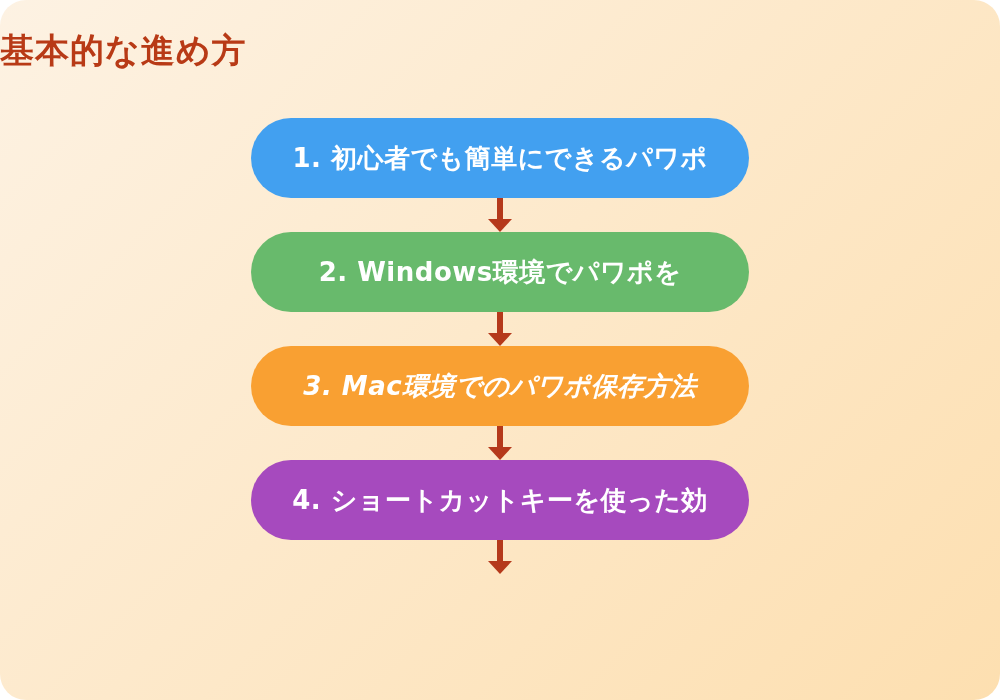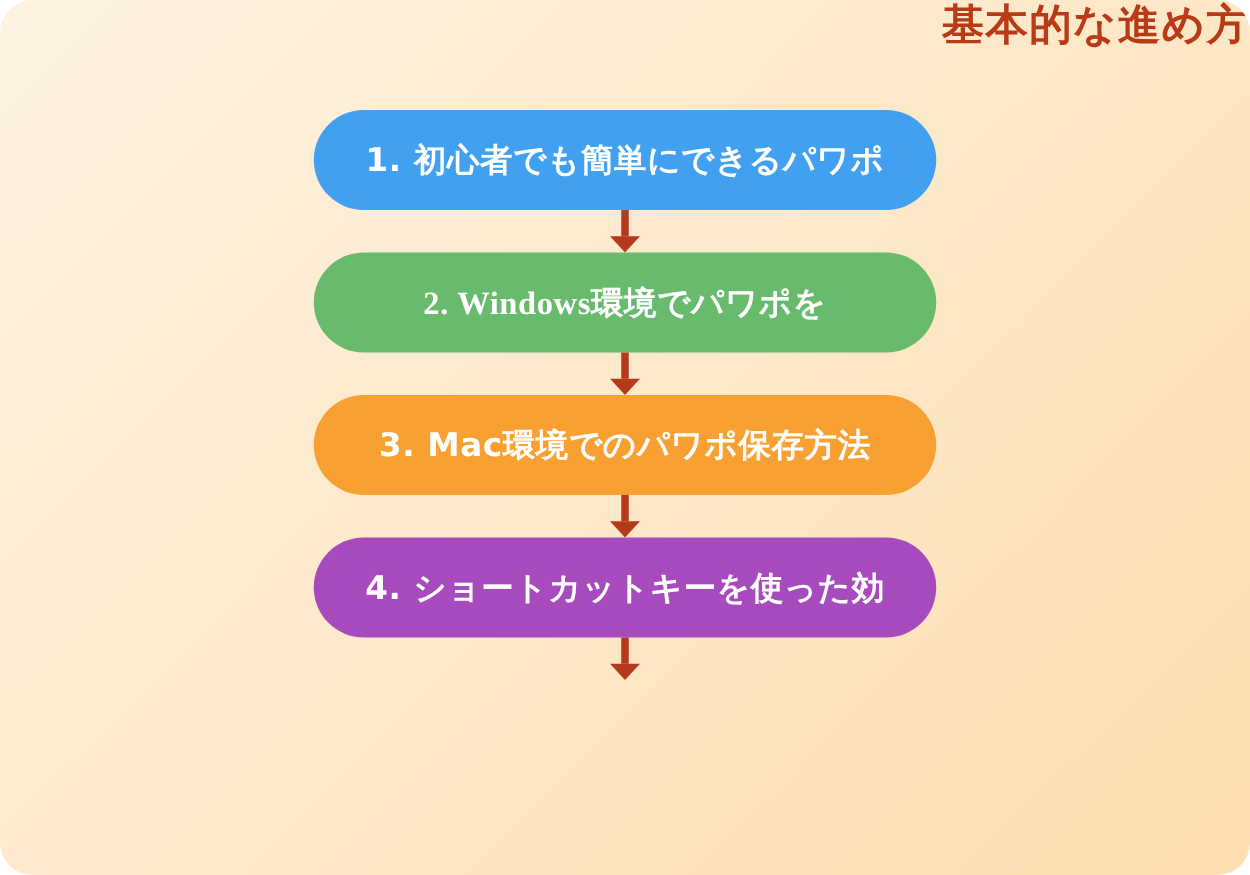--- a/index.html
+++ b/index.html
@@ -11,21 +11,22 @@
   .canvas {
     position: relative;
     width: 1000px;
     height: 700px;
     border-radius: 26px;
     overflow: hidden;
     margin: 0 auto;
   }
   .title {
     margin: 0;
-    text-align: right;
+    padding-top: 30px;
+    text-align: left;
     font-size: 34px;
     line-height: 40px;
     font-weight: 700;
     letter-spacing: 1px;
   }
   .flow {
     margin-top: 48px;
     display: flex;
     flex-direction: column;
     align-items: center;
@@ -67,26 +68,26 @@
 <body>
 
 <div class="canvas" style="background: linear-gradient(135deg, rgb(253, 242, 227) 0%, rgb(253, 223, 176) 100%);">
   <h1 class="title" style="color: rgb(184, 58, 22);">基本的な進め方</h1>
   <div class="flow">
       <div class="pill" style="background: rgb(66, 160, 240);">1. 初心者でも簡単にできるパワポ</div>
       <div class="arrow">
         <div class="stem" style="background: rgb(181, 57, 27);"></div>
         <div class="head" style="border-top-color: rgb(181, 57, 27);"></div>
       </div>
-      <div class="pill" style="background: rgb(104, 186, 108); font-family: Liberation Serif, serif;">2. Windows環境でパワポを</div>
+      <div class="pill" style="background: rgb(104, 186, 108);">2. Windows環境でパワポを</div>
       <div class="arrow">
         <div class="stem" style="background: rgb(181, 57, 27);"></div>
         <div class="head" style="border-top-color: rgb(181, 57, 27);"></div>
       </div>
-      <div class="pill" style="background: rgb(249, 160, 50);">3. Mac環境でのパワポ保存方法</div>
+      <div class="pill" style="background: rgb(249, 160, 50); font-style: italic;">3. Mac環境でのパワポ保存方法</div>
       <div class="arrow">
         <div class="stem" style="background: rgb(181, 57, 27);"></div>
         <div class="head" style="border-top-color: rgb(181, 57, 27);"></div>
       </div>
       <div class="pill" style="background: rgb(166, 74, 190); text-align: right;">4. ショートカットキーを使った効</div>
       <div class="arrow">
         <div class="stem" style="background: rgb(181, 57, 27);"></div>
         <div class="head" style="border-top-color: rgb(181, 57, 27);"></div>
       </div>
     </div>

